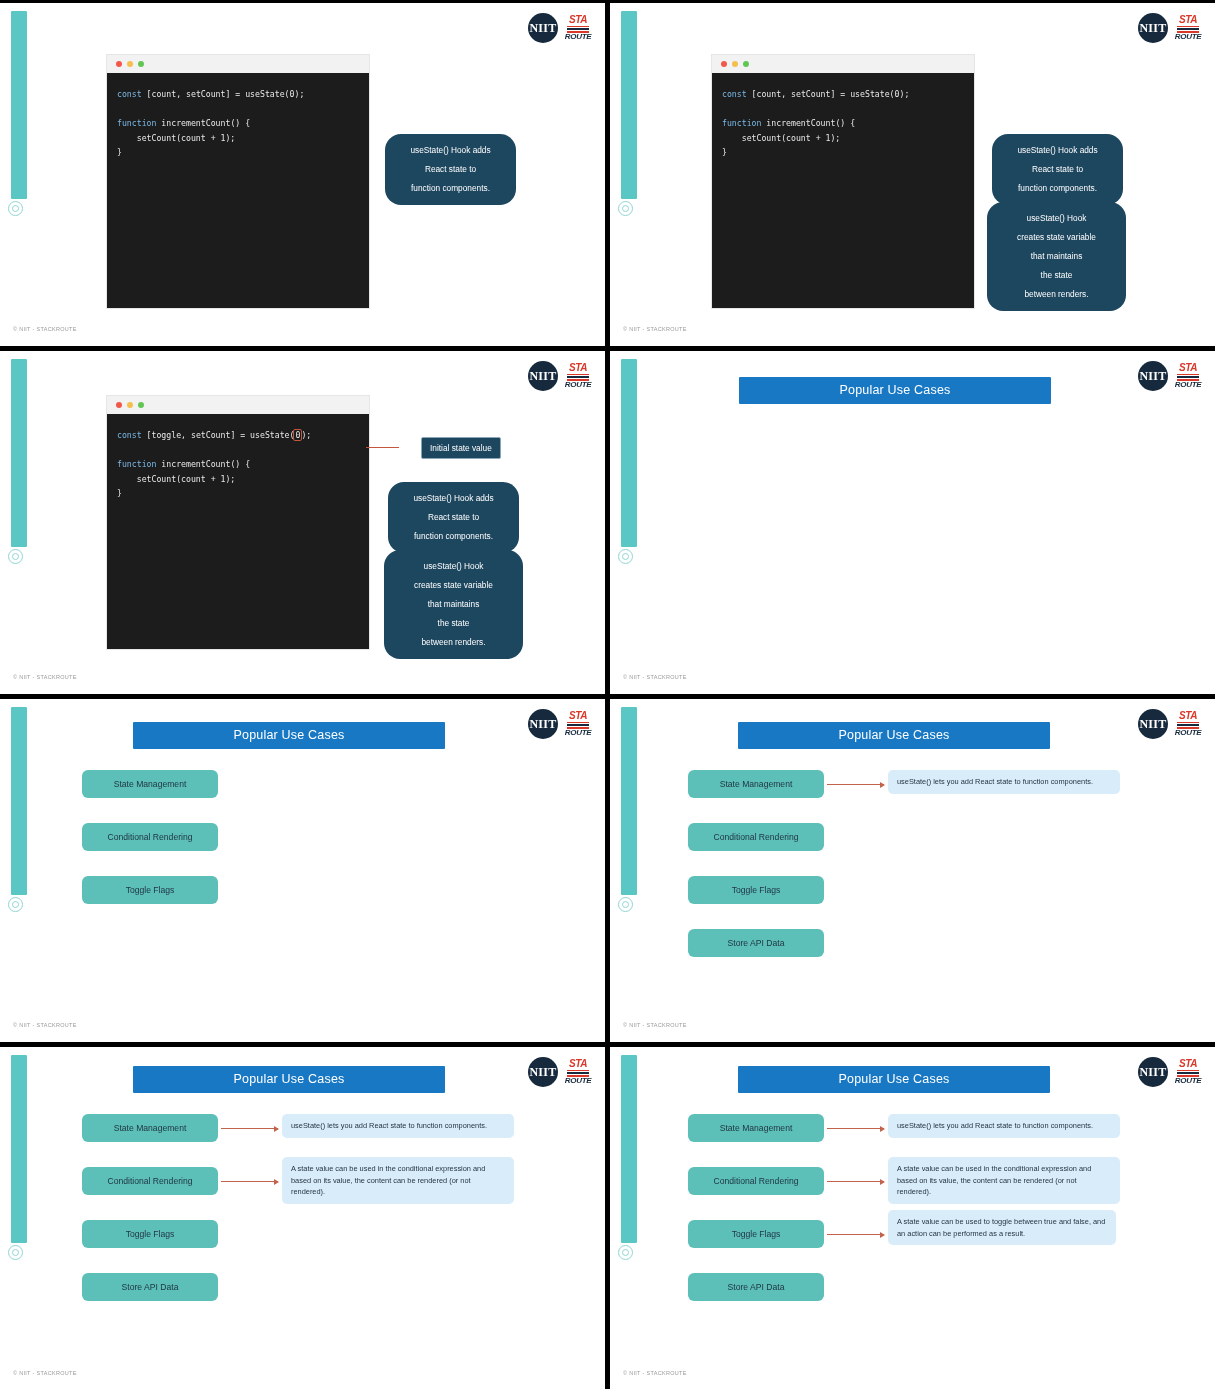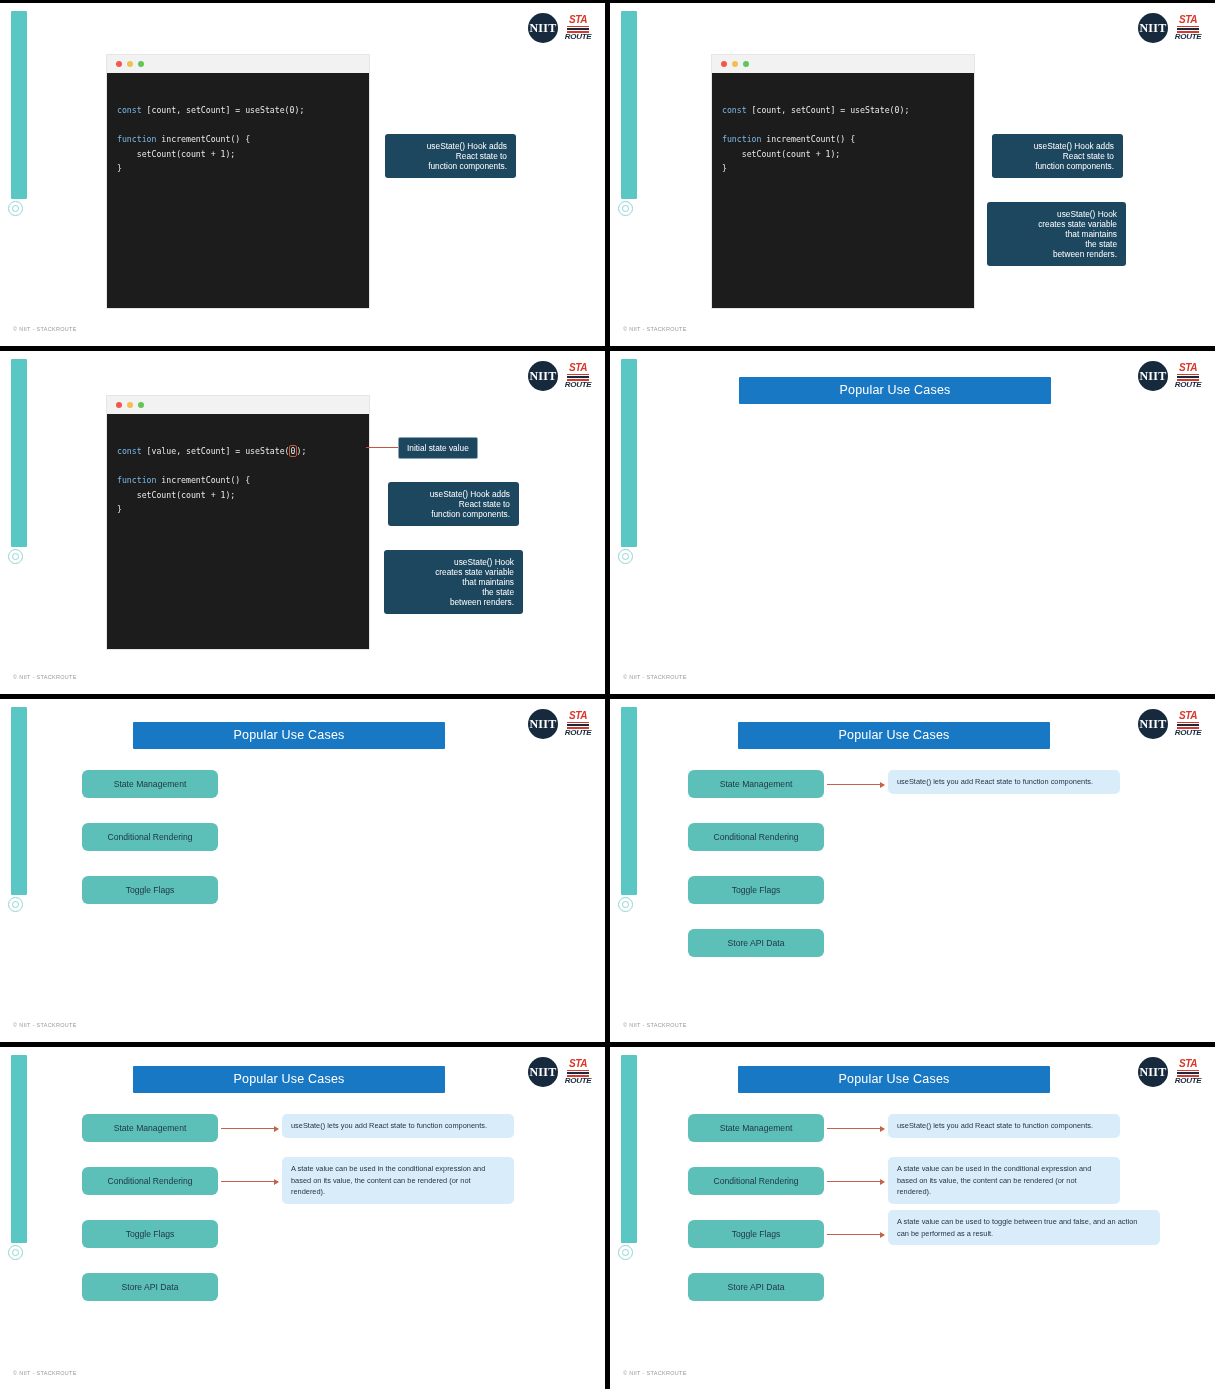--- a/index.html
+++ b/index.html
@@ -114,44 +114,44 @@
     height: 18px;
     background: #f2f2f2;
     display: flex; align-items: center;
     padding-left: 9px; gap: 5px;
   }
   .dot { width: 6px; height: 6px; border-radius: 50%; }
   .dot.r { background: #f1574b; }
   .dot.y { background: #f5bf4f; }
   .dot.g { background: #62c554; }
   .code-body {
-    padding: 30px 0 0 10px;
+    padding: 14px 0 0 10px;
     font-family: "DejaVu Sans Mono", "Liberation Mono", monospace;
     font-size: 8.2px;
     line-height: 14.5px;
     color: #e8e8e8;
     white-space: pre;
   }
   .kw { color: #7ab8e6; }
   .blank { height: 14.5px; }
   .hl-zero {
     outline: 1.1px solid #c4563c;
     padding: 0 1px;
     border-radius: 1px;
   }
 
   
   .tip {
     position: absolute;
     background: #1d465f;
     color: #ffffff;
-    border-radius: 3px;
-    text-align: right;
+    border-radius: 16px;
+    text-align: center;
     font-size: 8.3px;
-    line-height: 10px;
+    line-height: 19px;
     padding: 7px 9px;
   }
   .tip-flat {
     position: absolute;
     background: #1d465f;
     color: #ffffff;
     border: 1px solid #8aa6b6;
     border-radius: 2px;
     text-align: center;
     font-size: 8.3px;
@@ -305,29 +305,29 @@
         <span class="sr-bot">ROUTE</span>
       </div>
     </div>
 
     <div class="code-win" style="left:107px; top:398px; width:262px; height:253px; top:45px;">
       <div class="code-title">
         <span class="dot r"></span>
         <span class="dot y"></span>
         <span class="dot g"></span>
       </div>
-      <div class="code-body"><span class="kw">const</span><span> [value, setCount] = useState(</span><span class="hl-zero">0</span><span>);</span>
+      <div class="code-body"><span class="kw">const</span><span> [toggle, setCount] = useState(</span><span class="hl-zero">0</span><span>);</span>
 <span class="blank"></span>
 <span class="kw">function</span><span> incrementCount() {</span>
 <span>    setCount(count + 1);</span>
 <span>}</span></div>
     </div>
 
     <div class="leader" style="left:366px; top:96px; width:33px;"></div>
-    <div class="tip-flat" style="left:398px; top:86px;padding-left:8px;">Initial state value</div>
+    <div class="tip-flat" style="left:421px; top:86px;padding-left:8px;">Initial state value</div>
 
     <div class="tip" style="left:388px; top:131px; width:131px; white-space:pre-line;">useState() Hook adds
 React state to
 function components.</div>
     <div class="tip" style="left:384px; top:199px; width:139px; white-space:pre-line;">useState() Hook
 creates state variable
 that maintains
 the state
 between renders.</div>
 
@@ -464,18 +464,18 @@
     <div class="chip" style="left:78px; top:173px; width:136px; height:28px;">Toggle Flags</div>
     <div class="chip" style="left:78px; top:226px; width:136px; height:28px;">Store API Data</div>
 
     <div class="arrow" style="left:217px; top:81px; width:57px;"></div>
     <div class="expl" style="left:278px; top:67px; width:232px;">useState() lets you add React state to function components.</div>
 
     <div class="arrow" style="left:217px; top:134px; width:57px;"></div>
     <div class="expl" style="left:278px; top:110px; width:232px;">A state value can be used in the conditional expression and based on its value, the content can be rendered (or not rendered).</div>
 
     <div class="arrow" style="left:217px; top:187px; width:57px;"></div>
-    <div class="expl" style="left:278px; top:163px; width:272px;">A state value can be used to toggle between true and false, and an action can be performed as a result.</div>
+    <div class="expl" style="left:278px; top:163px; width:228px;">A state value can be used to toggle between true and false, and an action can be performed as a result.</div>
 
     <div class="footer">© NIIT - STACKROUTE</div>
   </div>
 
 </div>
 
 </body></html>

